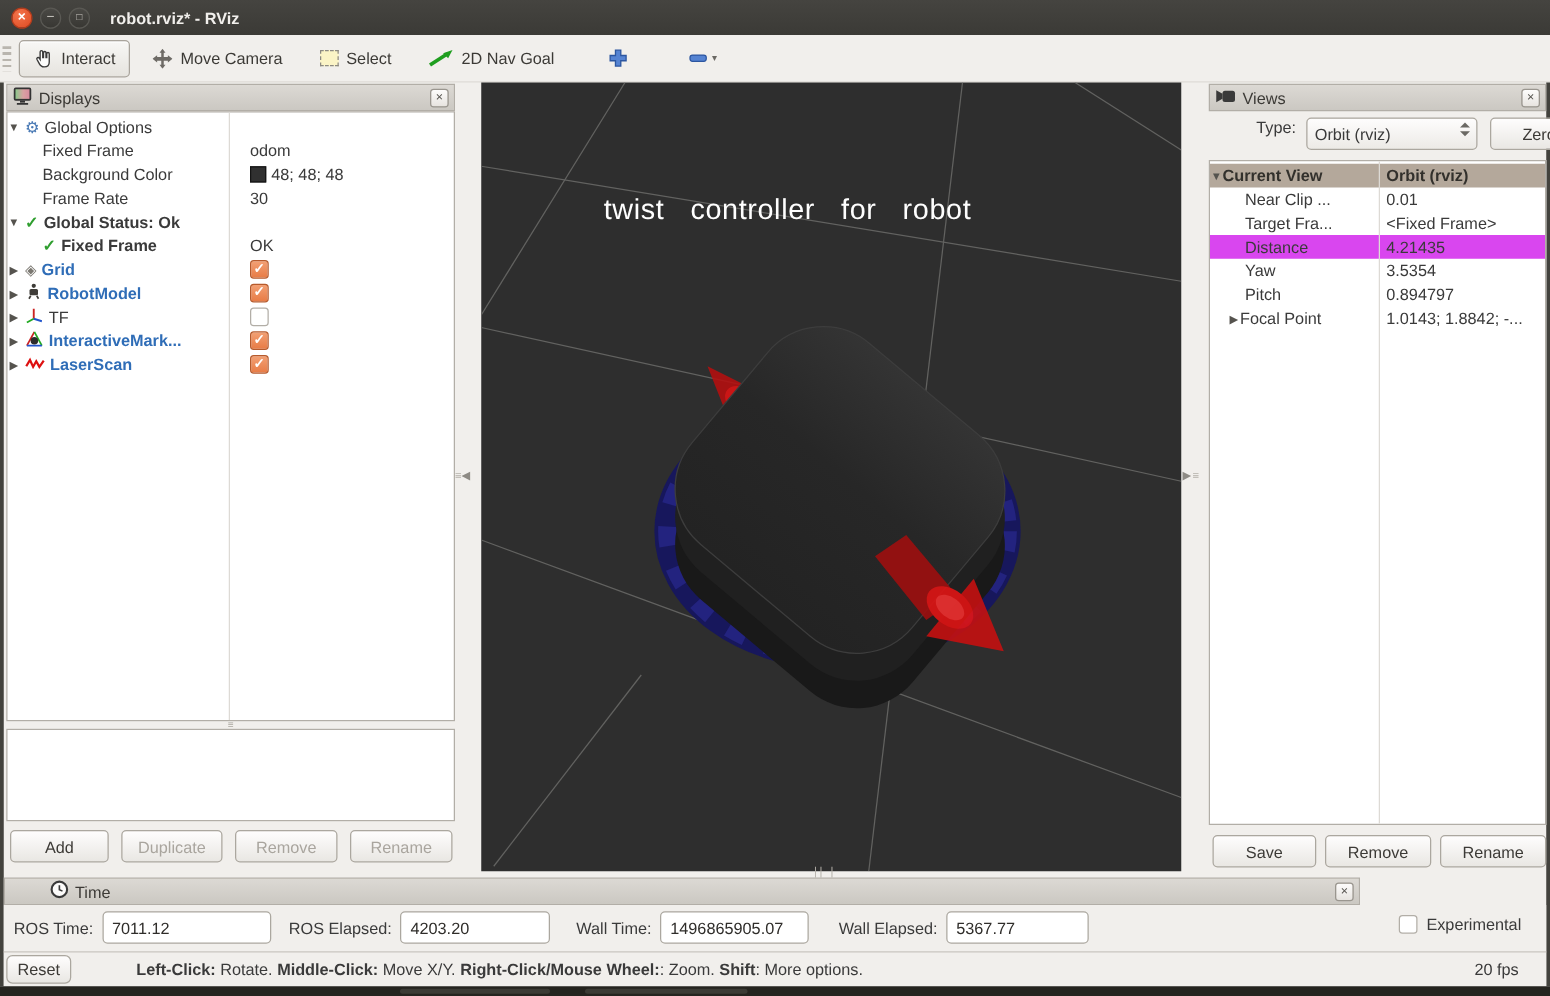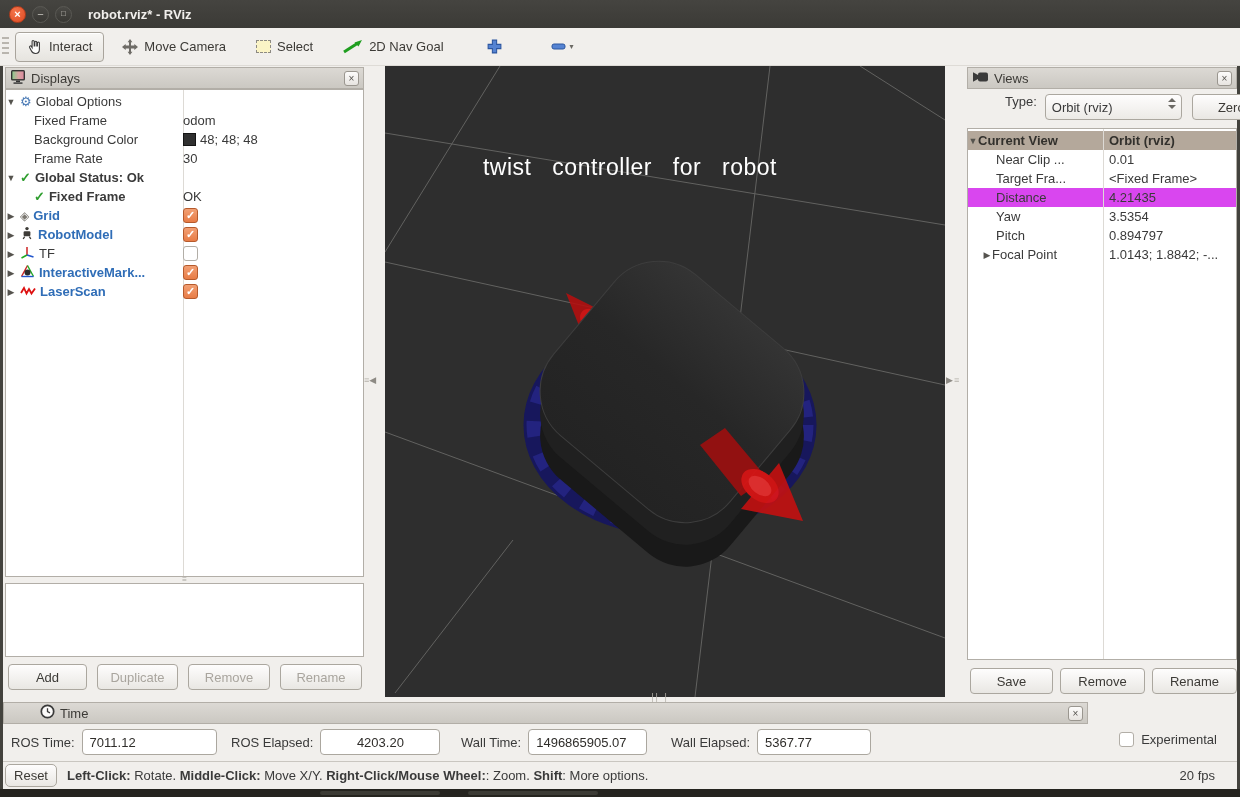--- a/index.html
+++ b/index.html
@@ -37,21 +37,21 @@
   .panel-header .ph-title { font-size:13px; color:#3c3a36; }
   .ph-close { margin-left:auto; width:15px; height:15px; border:1px solid #9a968f; border-radius:3px; background:linear-gradient(#fdfcfb,#e7e4e0); color:#55534e; font-size:10px; line-height:13px; text-align:center; }
   .whitebox { background:#fff; border:1px solid #b2aea7; }
 
   
   .displays-header { left:5px; top:67px; width:359px; }
   .displays-tree { left:5px; top:89px; width:359px; height:488px; overflow:hidden; }
   .col-divider { position:absolute; top:0; bottom:0; left:177px; width:1px; background:#dddad5; }
   .trow { display:flex; height:19px; align-items:center; font-size:13px; position:relative; }
   .trow .lab { display:flex; align-items:center; gap:4px; white-space:nowrap; overflow:hidden; width:177px; flex:none; }
-  .trow .val { padding-left:0; display:flex; align-items:center; gap:4px; white-space:nowrap; }
+  .trow .val { padding-left:17px; display:flex; align-items:center; gap:4px; white-space:nowrap; }
   .exp { width:10px; font-size:9px; color:#55534e; text-align:center; flex:none; }
   .ind1 { width:14px; flex:none; } .ind2 { width:24px; flex:none; }
   .disp-name { color:#2f6db7; font-weight:bold; }
   .bold { font-weight:bold; }
   .swatch { width:13px; height:13px; background:#303030; border:1px solid #141414; display:inline-block; }
   .cb { width:15px; height:15px; border-radius:3px; display:inline-flex; align-items:center; justify-content:center; font-size:11px; line-height:1; }
   .cb.on { background:linear-gradient(#f2a074,#e87c46); border:1px solid #b65a2c; color:#fff; font-weight:bold; }
   .cb.off { background:#fff; border:1px solid #b2aea7; }
   .tree-split { left:5px; top:577px; width:359px; height:6px; text-align:center; color:#aaa69f; font-size:8px; line-height:6px; }
   .displays-help { left:5px; top:583px; width:359px; height:74px; }
@@ -90,21 +90,21 @@
 
   
   .time-header { left:3px; top:702px; width:1085px;padding-left:36px; }
   .time-body { left:3px; top:724px; width:1234px; height:37px; background:#f1efec; }
   .tfield { position:absolute; top:5px; display:flex; align-items:center; }
   .tfield label { margin-right:7px; }
   .tinput { height:26px; border:1px solid #aba79f; border-radius:4px; background:#fff; padding:0 7px; font-size:13px; color:#2f2d2a; font-family:"Liberation Sans",sans-serif; }
   .exp-check { position:absolute; right:20px; top:8px; display:flex; align-items:center; gap:7px; }
 
   
-  .statusbar { left:3px; top:761px; width:1234px; height:28px; background:#f1efec; border-top:1px solid #c9c6c0; display:flex; align-items:center; }
+  .statusbar { left:3px; top:761px; width:1234px; height:28px; background:#f1efec; border-top:1px solid #c9c6c0; display:flex; align-items:center;gap:42px; }
   .reset-btn { position:static; width:52px; height:23px; margin-left:2px; border-radius:5px; }
   .helptext { margin-left:10px; white-space:nowrap; }
   .helptext .b { font-weight:bold; }
   .fps { margin-left:auto; margin-right:22px; }
 </style>
 </head>
 <body>
 
 <div class="abs titlebar">
   <div class="winbtn close">
@@ -528,21 +528,21 @@
   <span class="ph-close"><span>×</span></span>
 </div>
 
 <div class="abs time-body">
   <div class="tfield" style="left:8px">
     <label>ROS Time:</label>
     <input class="tinput" style="width: 135px;" value="7011.12">
   </div>
   <div class="tfield" style="left:228px">
     <label>ROS Elapsed:</label>
-    <input class="tinput" style="width: 120px; text-align: center;" value="4203.20">
+    <input class="tinput" style="width: 120px;" value="4203.20">
   </div>
   <div class="tfield" style="left:458px">
     <label>Wall Time:</label>
     <input class="tinput" style="width: 119px;" value="1496865905.07">
   </div>
   <div class="tfield" style="left:668px">
     <label>Wall Elapsed:</label>
     <input class="tinput" style="width: 114px;" value="5367.77">
   </div>
   <div class="exp-check">

